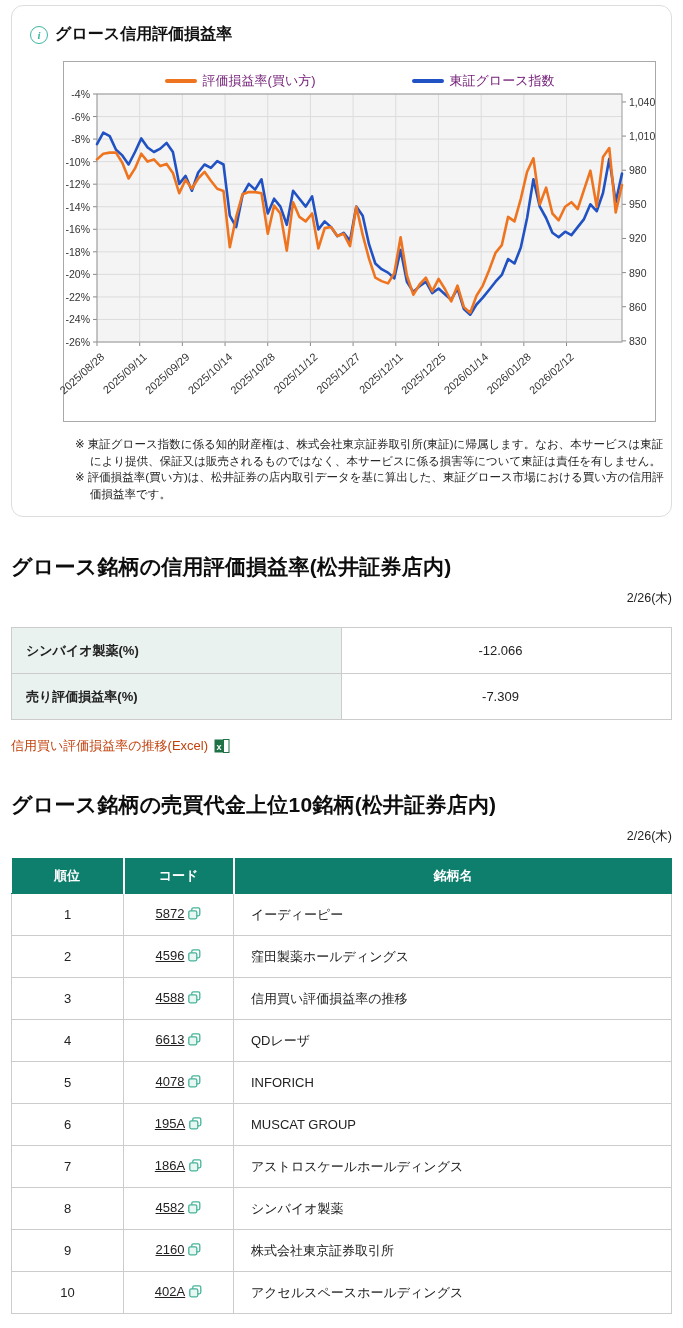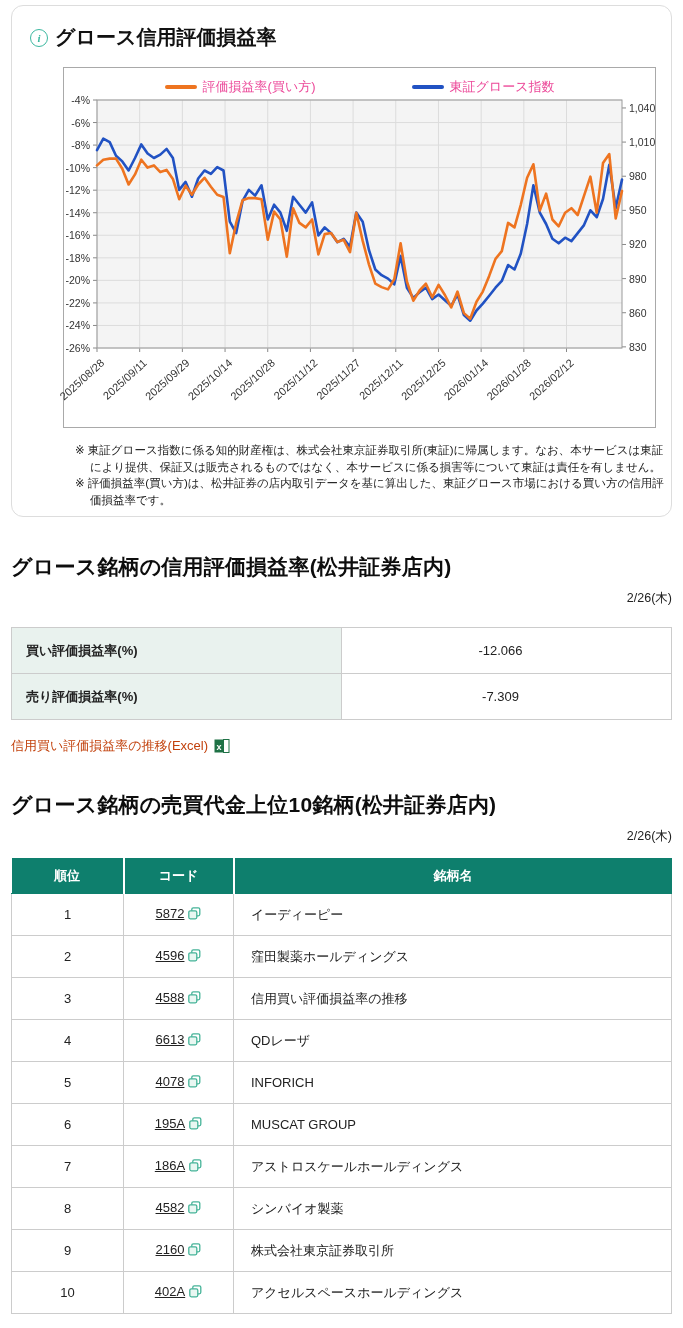--- a/index.html
+++ b/index.html
@@ -12,30 +12,30 @@
   .panel{
     border:1px solid #ddd;border-radius:12px;
     padding:18px 15px 16px;box-sizing:border-box;height:512px;
   }
   .panel-title-row{display:flex;align-items:center;gap:7px;margin-left:3px;}
   .info-icon{
     width:16px;height:16px;border:1.6px solid #3cb8a0;border-radius:50%;
     color:#3cb8a0;font:italic bold 11px "Liberation Serif",serif;
     display:inline-flex;align-items:center;justify-content:center;flex:0 0 auto;
   }
-  .panel-title{font-size:20px;font-weight:bold;color:#111;}
+  .panel-title{font-size:16px;font-weight:bold;color:#111;}
   
   .chart-box{
     width:593px;box-sizing:border-box;margin:16px 0 0 36px;
     border:1px solid #a9a9a9;background:#fff;
   }
   .chart-legend{display:flex;justify-content:center;gap:96px;padding:9px 0 2px;height:19px;}
   .legend-item{display:flex;align-items:center;gap:6px;}
   .legend-swatch{width:32px;height:4px;border-radius:2px;display:inline-block;}
-  .legend-label{font-size:13px;color:#ec4899;}
+  .legend-label{font-size:13px;color:#701a75;}
   svg.chart{display:block;overflow:visible;}
   
   .notes{margin:14px 0 0 48px;width:596px;}
   .note{
     font-size:11.5px;line-height:1.45;color:#222;
     padding-left:1.3em;text-indent:-1.3em;
   }
   
   .section-heading{font-size:21px;font-weight:bold;color:#0d0d0d;margin:36px 0 0;letter-spacing:.2px;}
   .date-label{display:block;text-align:right;font-size:12.5px;color:#222;margin-top:9px;}
@@ -184,21 +184,21 @@
     <div class="note"><span>※</span> <span>評価損益率(買い方)は、松井証券の店内取引データを基に算出した、東証グロース市場における買い方の信用評価損益率です。</span></div>
   </div>
 </div>
 
 <h2 class="section-heading">グロース銘柄の信用評価損益率(松井証券店内)</h2>
 <span class="date-label">2/26(木)</span>
 
 <table class="pl-table">
   <tbody>
     <tr>
-      <td class="lbl">買い評価損益率(%)</td>
+      <td class="lbl">シンバイオ製薬(%)</td>
       <td class="val">-12.066</td>
     </tr>
     <tr>
       <td class="lbl">売り評価損益率(%)</td>
       <td class="val">-7.309</td>
     </tr>
   </tbody>
 </table>
 
 <div class="excel-row">

